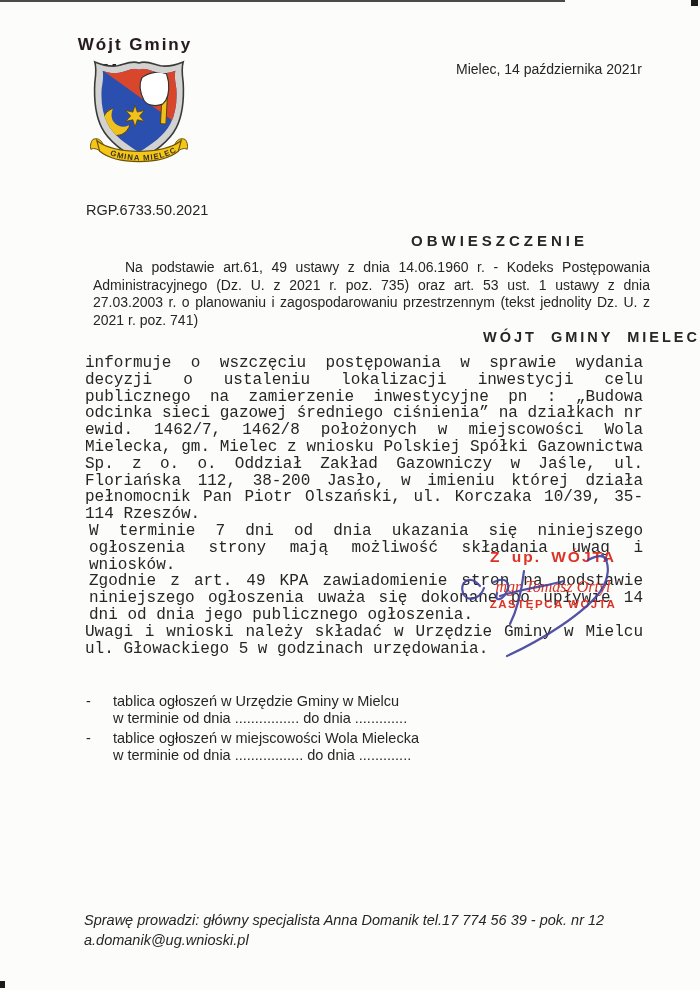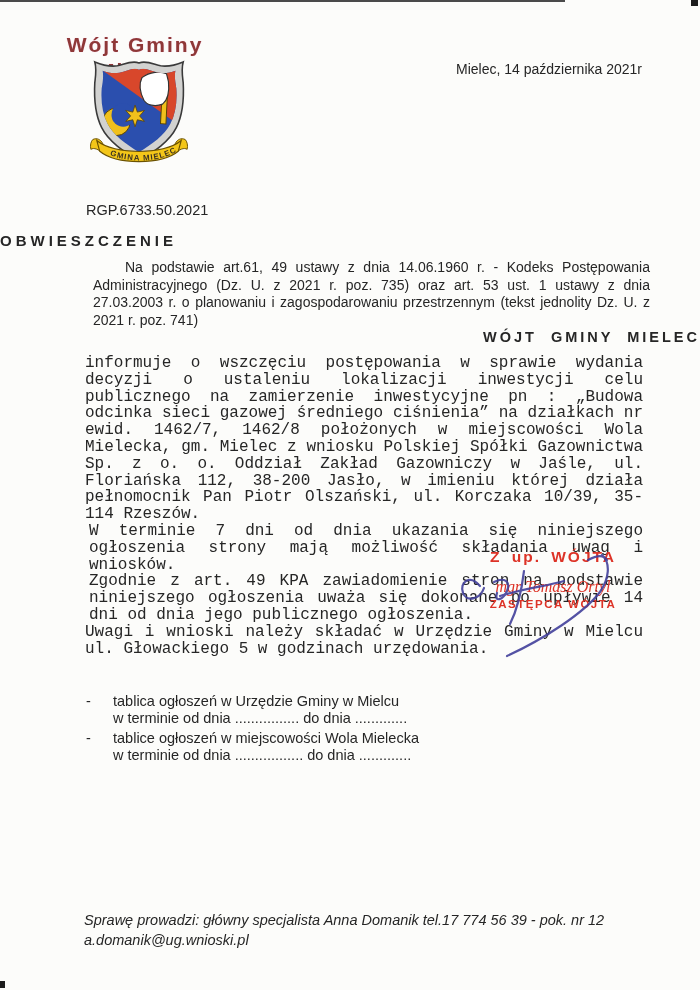--- a/index.html
+++ b/index.html
@@ -10,30 +10,30 @@
     background:#fcfcfa; color:#262626;
   }
   
   .scan-top { position:absolute; top:0; left:0; width:565px; height:2px; background:#4a4a4a; }
   .scan-dot-tr { position:absolute; top:0; right:2px; width:7px; height:6px; background:#1c1c1c; }
   .scan-dot-bl { position:absolute; left:0; bottom:2px; width:5px; height:7px; background:#1c1c1c; }
 
   
   .pink-stamp {
     position:absolute; left:55px; top:32px; width:160px; text-align:center;
-    font-weight:700; font-size:21px; letter-spacing:2px; line-height:26px;
-    color:#7f1d1d; opacity:.88; text-shadow:0 0 1px #f6b8da;
+    font-weight:700; font-size:17px; letter-spacing:2px; line-height:26px;
+    color:#000000; opacity:.88; text-shadow:0 0 1px #f6b8da;
   }
   
   .crest { position:absolute; left:82px; top:57px; width:114px; height:110px; }
 
   .date-line { position:absolute; top:61px; right:58px; font-size:14px; }
   .ref-number { position:absolute; top:202px; left:86px; font-size:14.5px; }
   .doc-title {
-    position:absolute; top:232px; left:0; width:588px; text-align:left;
+    position:absolute; top:232px; left:0; width:588px; text-align:right;
     font-weight:700; font-size:15px; letter-spacing:4px;
   }
   .intro {
     position:absolute; top:259px; left:85px; width:557px;
     font-size:14px; line-height:17.5px; text-align:justify; text-indent:32px;margin-left:8px;
   }
   .doc-subtitle {
     position:absolute; top:329px; left:0; width:700px; text-align:right;
     font-weight:700; font-size:14.5px; letter-spacing:3px; word-spacing:7px;
   }

